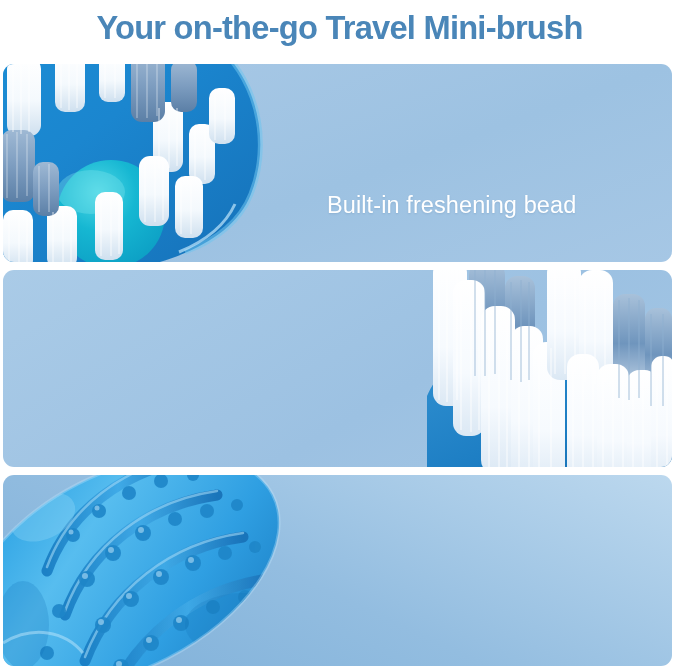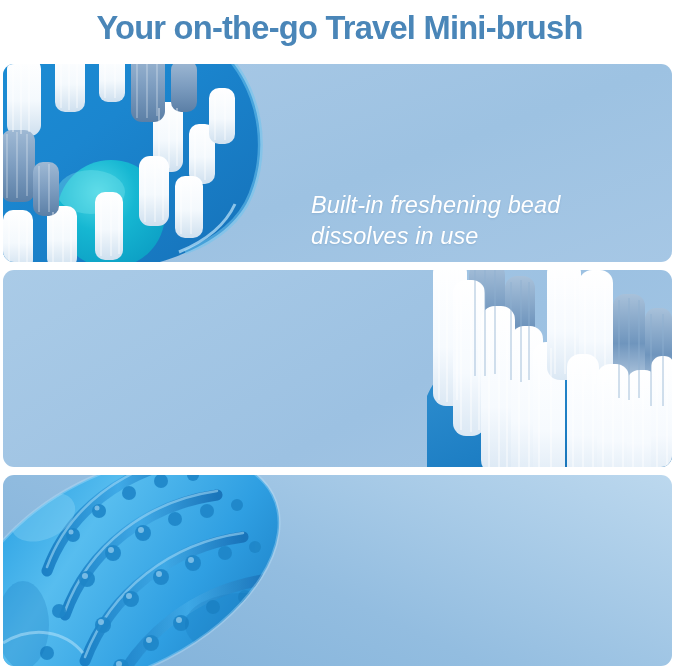--- a/index.html
+++ b/index.html
@@ -53,21 +53,21 @@
   }
   .panel-copy {
     position: absolute;
     color: #ffffff;
     font-size: 23.5px;
     line-height: 31px;
     font-weight: 400;
     letter-spacing: 0.1px;
     text-shadow: 0 1px 2px rgba(60,100,140,0.18);
   }
-  #panel-1-copy { left: 308px; top: 126px; font-style: italic; }
+  #panel-1-copy { left: 324px; top: 126px; }
 
   .copy-line { display: block; white-space: nowrap; }
 
   
   #art-brush-head { left: 0; width: 300px; }
   #art-bristles   { right: 0; width: 245px; }
   #art-tongue     { left: 0; width: 310px; }
 </style>
 </head>
 <body>
@@ -179,21 +179,20 @@
             <line x1="36" y1="102" x2="36" y2="148"></line>
             <line x1="46" y1="100" x2="46" y2="148"></line>
           </g>
         </g>
       </g>
     </svg>
   </div>
 
   <div class="panel-copy" id="panel-1-copy">
     <span class="copy-line">Built-in freshening bead</span>
-    <span class="copy-line">dissolves in use</span>
   </div>
 </section>
 
 <section class="panel" id="panel-2">
 
   <div class="panel-art" id="art-bristles">
     <svg width="245" height="197" viewBox="0 0 245 197" xmlns="http://www.w3.org/2000/svg" aria-hidden="true">
       <defs>
         <linearGradient id="headBlue2" x1="0" y1="0" x2="1" y2="1">
           <stop offset="0%" stop-color="#2f8fd0"></stop>

